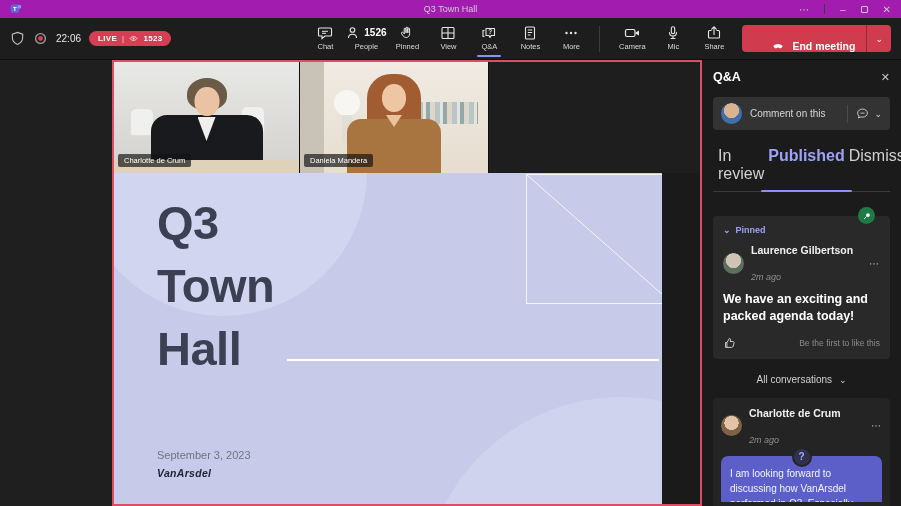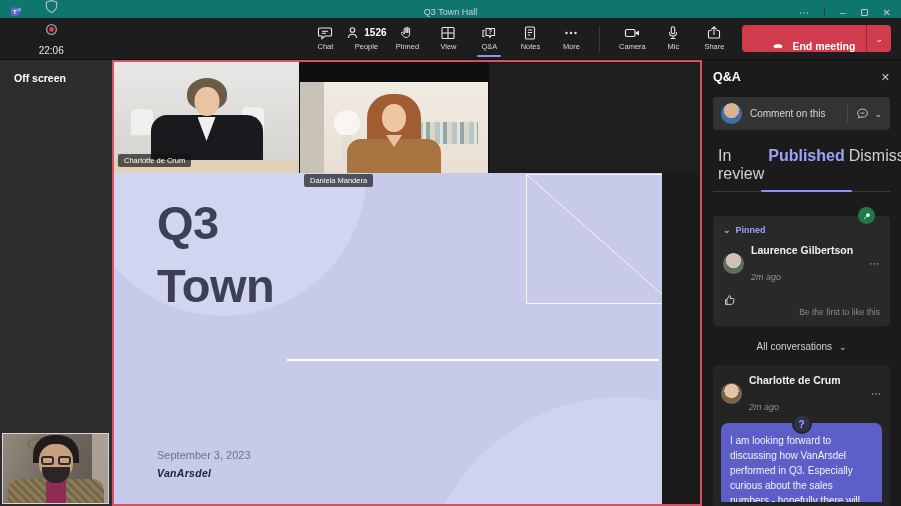--- a/index.html
+++ b/index.html
@@ -1,28 +1,28 @@
 <!DOCTYPE html>
 <html><head>
 <meta charset="utf-8">
 <style>
   * { box-sizing: border-box; margin: 0; padding: 0; }
   body { background:#000; font-family:"Liberation Sans", sans-serif; }
   .window { position:relative; width:901px; height:506px; background:#1f1f1f; overflow:hidden; }
 
   
-  .titlebar { position:absolute; top:0; left:0; right:0; height:18px; background:#0f766e; display:flex; align-items:center; padding:12px 10px; }
+  .titlebar { position:absolute; top:0; left:0; right:0; height:18px; background:#a21caf; display:flex; align-items:center; padding:6px 10px; }
   .tb-title { position:absolute; left:0; right:0; text-align:center; font-size:9px; color:#cfcfcf; }
   .tb-controls { margin-left:auto; display:flex; align-items:center; gap:15px; color:#c8c8c8; font-size:10px; z-index:2; }
   .maxbox { width:7px; height:7px; border:1px solid #c8c8c8; border-radius:1px; display:inline-block; }
   .tbc-div { width:1px; height:10px; background:#3c3c3c; }
 
   
   .toolbar { position:absolute; top:18px; left:0; right:0; height:42px; background:#1d1d1d; display:flex; align-items:center; padding:0 10px; border-bottom:1px solid #101010; }
-  .tb-left { display:flex; align-items:center; gap:8px;flex-direction:column; }
+  .tb-left { display:flex; align-items:center; gap:8px; }
   .timer { color:#e8e8e8; font-size:10px; }
   .live-pill { background:#d63e54; color:#fff; font-size:8px; font-weight:bold; border-radius:10px; padding:3px 9px; display:flex; align-items:center; gap:5px; letter-spacing:.3px; }
   .live-pill .sep { opacity:.75; font-weight:normal; }
   .tb-items { display:flex; margin-left:auto; gap:3px; }
   .tb-item { width:38px; display:flex; flex-direction:column; align-items:center; gap:1px; color:#e8e8e8; padding:4px 0 6px; position:relative; cursor:default; }
   .tb-item .lbl { font-size:7.5px; color:#d8d8d8; }
   .tb-item.active::after { content:""; position:absolute; bottom:0; left:7px; right:7px; height:2px; background:#8d91f5; border-radius:2px; }
   .icon-row { display:flex; align-items:center; height:16px; }
   .people-count { font-size:10px; font-weight:bold; color:#fff; margin-left:2px; }
   .tb-div { width:1px; height:26px; background:#3c3c3c; margin:0 9px; }
@@ -55,21 +55,21 @@
   .name-tag { position:absolute; bottom:6px; left:4px; background:rgba(17,17,17,.68); color:#fff; font-size:7.5px; padding:2px 6px; border-radius:2px; z-index:5; }
 
   .v-charlotte { width:185px; background:linear-gradient(180deg,#e8e8e6,#d9d8d5 70%,#d3d2cf); }
   .vc-chair { position:absolute; width:24px; height:28px; border-radius:6px 6px 3px 3px; background:#f0f0ee; border:1px solid #ddddda; }
   .vc-hair { position:absolute; left:50%; transform:translateX(-50%); top:16px; width:40px; height:32px; border-radius:50% 50% 42% 42%; background:#6b5a45; }
   .vc-face { position:absolute; left:50%; transform:translateX(-50%); top:25px; width:25px; height:29px; border-radius:48%; background:#e9c3a3; }
   .vc-body { position:absolute; left:50%; transform:translateX(-50%); top:53px; width:112px; height:58px; border-radius:16px 16px 0 0; background:#191a1e; }
   .vc-shirt { position:absolute; left:50%; transform:translateX(-50%); top:55px; width:18px; height:24px; background:#f0efed; clip-path:polygon(0 0,100% 0,50% 100%); }
   .vc-desk { position:absolute; bottom:0; left:0; width:100%; height:13px; background:#e0d2ba; }
 
-  .v-daniela { width:188px; background:linear-gradient(180deg,#f0ebe3,#e6ddcf);margin-top:20px; }
+  .v-daniela { width:188px; background:linear-gradient(180deg,#f0ebe3,#e6ddcf); }
   .vd-panel { position:absolute; left:0; top:0; width:24px; height:100%; background:#c9c2b6; }
   .vd-lamp { position:absolute; left:34px; top:28px; width:26px; height:26px; border-radius:50%; background:#f8f6f2; }
   .vd-lamp-base { position:absolute; left:42px; top:53px; width:10px; height:28px; background:#e2ded5; }
   .vd-books { position:absolute; right:10px; top:40px; width:60px; height:22px;
     background:repeating-linear-gradient(90deg,#b9c6c6 0 5px,#e6e3dd 5px 8px,#93a8a8 8px 12px,#ddd6cb 12px 17px); }
   .vd-hair { position:absolute; left:50%; transform:translateX(-50%); top:12px; width:54px; height:76px; border-radius:24px 24px 18px 18px; background:#a25c31; }
   .vd-body { position:absolute; left:50%; transform:translateX(-50%); top:57px; width:94px; height:54px; border-radius:14px 14px 0 0; background:#a8743f; }
   .vd-chest { position:absolute; left:50%; transform:translateX(-50%); top:53px; width:16px; height:12px; background:#eac29e; clip-path:polygon(0 0,100% 0,50% 100%); }
   .vd-face { position:absolute; left:50%; transform:translateX(-50%); top:22px; width:24px; height:28px; border-radius:48%; background:#eec6a4; }
 
@@ -102,21 +102,21 @@
 
   .pinned-wrap { position:relative; margin-top:24px; }
   .pin-badge { position:absolute; top:-9px; right:15px; width:17px; height:17px; border-radius:50%; background:#1f7a45; display:flex; align-items:center; justify-content:center; z-index:2; }
   .card { background:#292929; border-radius:4px; padding:9px 10px; }
   .pinned-label { color:#9da1f8; font-size:9px; font-weight:bold; display:flex; align-items:center; gap:5px; }
   .author-row { display:flex; gap:7px; margin-top:9px; align-items:center; }
   .author-name { font-size:10.5px; font-weight:bold; color:#f0f0f0; }
   .author-time { font-size:9px; color:#8f8f8f; margin-top:16px;font-style:italic; }
   .card-more { margin-left:auto; color:#bdbdbd; font-size:10px; letter-spacing:1px; }
   .pinned-msg { margin-top:9px; font-size:12.5px; font-weight:bold; color:#fff; line-height:1.35; }
-  .pinned-foot { display:flex; align-items:flex-start; margin-top:11px;flex-direction:column; }
+  .pinned-foot { display:flex; align-items:center; margin-top:11px; }
   .like-hint { margin-left:auto; font-size:8.5px; color:#8a8a8a; }
 
   .filter-row { text-align:center; margin-top:15px; font-size:10px; color:#d0d0d0; }
   .filter-row .chev { font-size:9px; margin-left:4px; }
 
   .msg-card { margin-top:13px; background:#242424; border-radius:4px; padding:9px 8px 10px; }
   .qa-bubble-badge { width:20px; height:20px; border-radius:50%; background:#30314d; margin:2px auto -11px; position:relative; z-index:2; display:flex; align-items:center; justify-content:center; color:#a6a9fc; font-size:10px; font-weight:bold; border:2px solid #242424; }
   .msg-bubble { background:#5b5fc7; border-radius:7px; padding:10px 9px 9px; font-size:10px; color:#f4f4ff; line-height:1.5; }
   .next-peek { position:absolute; bottom:0; left:11px; width:177px; height:4px; background:#242424; border-radius:4px 4px 0 0; }
 
@@ -272,36 +272,20 @@
         <span>End meeting</span>
       </span>
       <span class="end-chev">
         <span>⌄</span>
       </span>
     </div>
   </div>
 
   <div class="content">
 
-    <div class="off-col">
-      <div class="off-label">Off screen</div>
-      <div class="self-video">
-        <div class="vs-curtain"></div>
-        <div class="vs-frame"></div>
-        <div class="vs-hair"></div>
-        <div class="vs-face"></div>
-        <div class="vs-jacket"></div>
-        <div class="vs-shirt"></div>
-        <div class="vs-beard"></div>
-        <div class="vs-glasses">
-          <span class="vs-lens"></span>
-            <span class="vs-lens"></span>
-        </div>
-      </div>
-    </div>
 
     <div class="stage">
       <div class="videos">
         <div class="video v-charlotte">
           <div class="vc-chair" style="left:16px; top:46px;"></div>
           <div class="vc-chair" style="right:34px; top:44px;"></div>
           <div class="vc-hair"></div>
           <div class="vc-body"></div>
           <div class="vc-shirt"></div>
           <div class="vc-face"></div>
@@ -328,20 +312,21 @@
         <div class="slide-square">
           <svg width="145" height="128" viewBox="0 0 145 128">
               <line x1="0" y1="0" x2="145" y2="128" stroke="rgba(255,255,255,.8)" stroke-width="1"></line>
             </svg>
         </div>
         <div class="slide-line"></div>
         <div class="slide-dot"></div>
         <div class="slide-title">
           <div>Q3</div>
           <div>Town</div>
+          <div>Hall</div>
         </div>
         <div class="slide-date">September 3, 2023</div>
         <div class="slide-brand">VanArsdel</div>
       </div>
     </div>
 
     <div class="qa">
       <div class="qa-head">
         <span class="qa-title">Q&amp;A</span>
         <span class="qa-close">✕</span>
@@ -378,20 +363,21 @@
             <span>Pinned</span>
           </div>
           <div class="author-row">
             <span class="avatar av-laurence"></span>
             <span>
               <div class="author-name">Laurence Gilbertson</div>
               <div class="author-time">2m ago</div>
             </span>
             <span class="card-more">⋯</span>
           </div>
+          <div class="pinned-msg">We have an exciting and packed agenda today!</div>
           <div class="pinned-foot">
             <svg width="14" height="14" viewBox="0 0 16 16">
               <path d="M4.5 7.5l2.8-4.7c.9 0 1.5.8 1.3 1.7L8.2 6.3h3.1c.9 0 1.5.8 1.3 1.6l-.9 3.6c-.2.9-1 1.5-1.9 1.5H4.5M4.5 7.5H2.9v5.5h1.6M4.5 7.5v5.5" fill="none" stroke="#e0e0e0" stroke-width="1" stroke-linejoin="round"></path>
             </svg>
             <span class="like-hint">Be the first to like this</span>
           </div>
         </div>
       </div>
 
       <div class="filter-row">

